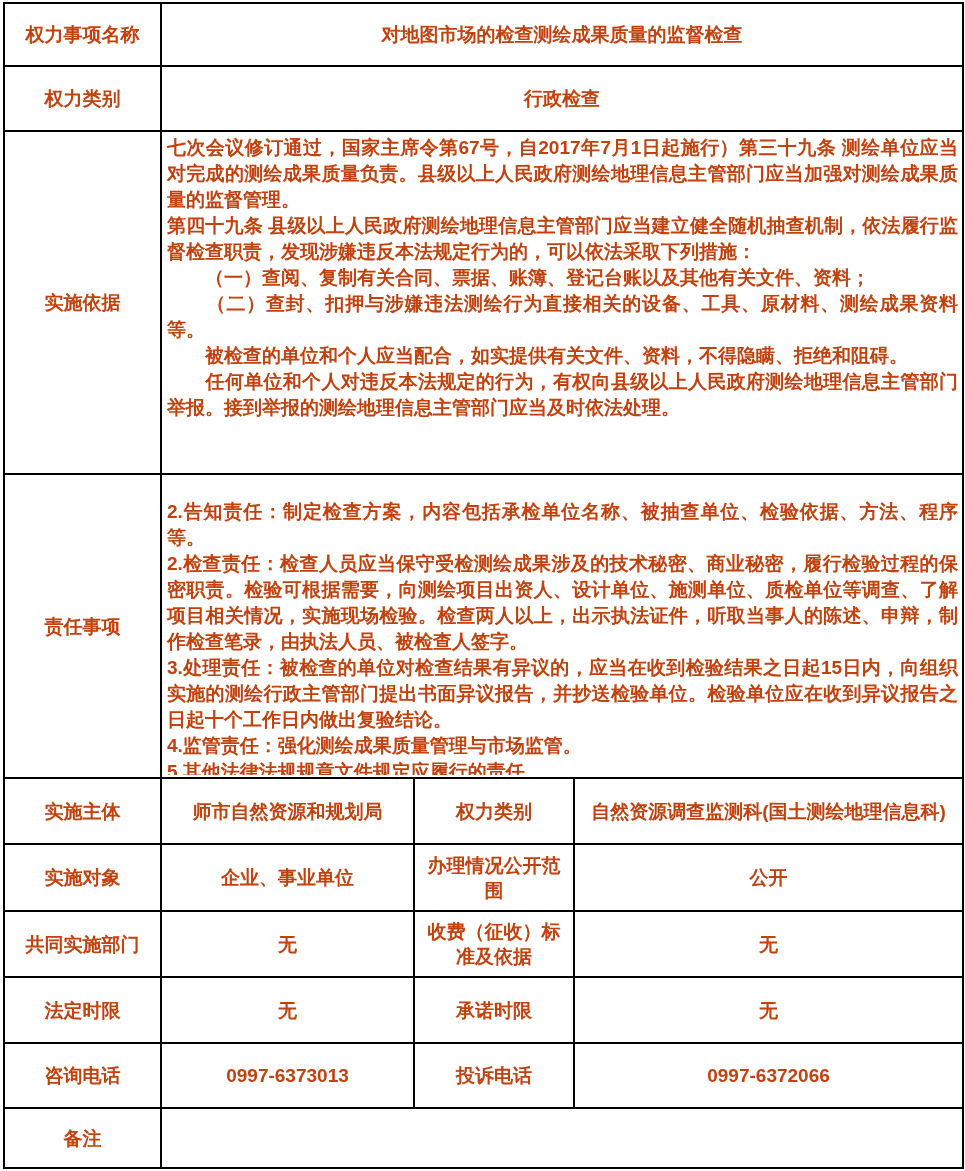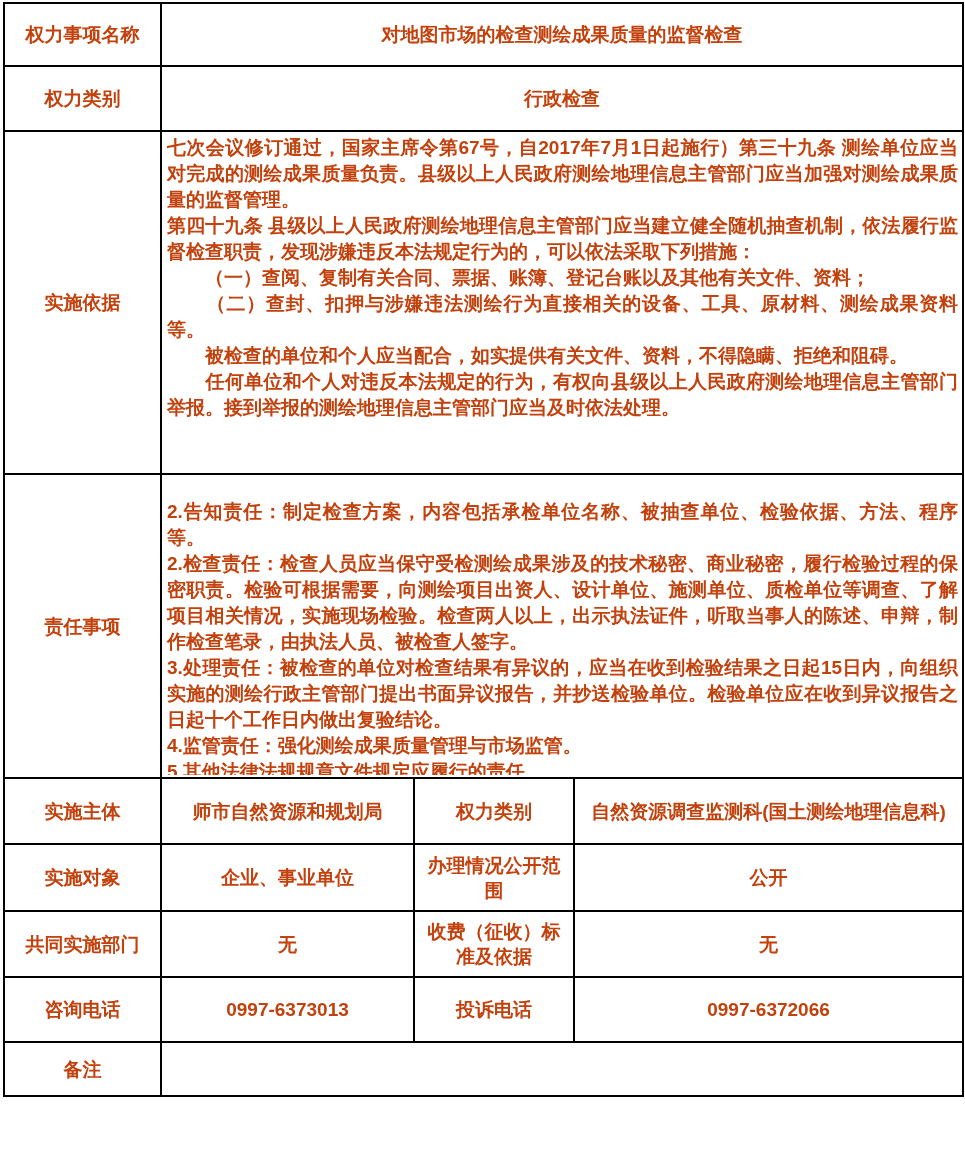--- a/index.html
+++ b/index.html
@@ -122,26 +122,32 @@
     <td class="value-center">公开</td>
   </tr>
 
   <tr style="height:66px;">
     <td class="label-cell">共同实施部门</td>
     <td class="value-center">无</td>
     <td class="label-cell">收费（征收）标准及依据</td>
     <td class="value-center">无</td>
   </tr>
 
+  <tr style="height:66px;">
+    <td class="label-cell">法定时限</td>
+    <td class="value-center">无</td>
+    <td class="label-cell">承诺时限</td>
+    <td class="value-center">无</td>
+  </tr>
 
   <tr style="height:65px;">
     <td class="label-cell">咨询电话</td>
     <td class="value-center">0997-6373013</td>
     <td class="label-cell">投诉电话</td>
     <td class="value-center">0997-6372066</td>
   </tr>
 
-  <tr style="height:54px;margin-top:42px;">
+  <tr style="height:60px;margin-top:42px;">
     <td class="label-cell">备注</td>
     <td class="value-center" colspan="3"></td>
   </tr>
 </tbody>
   </table>
 
 </body></html>

